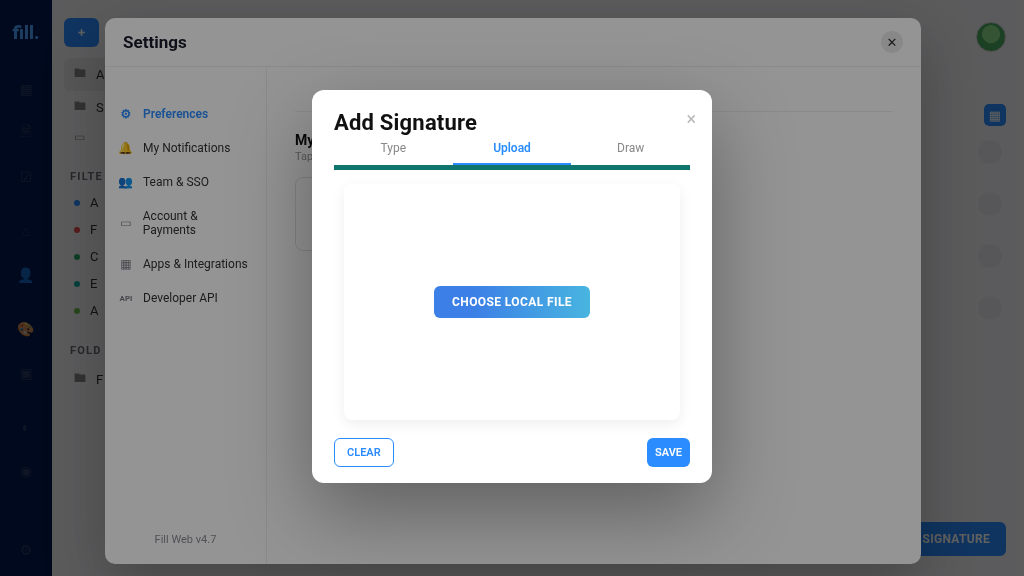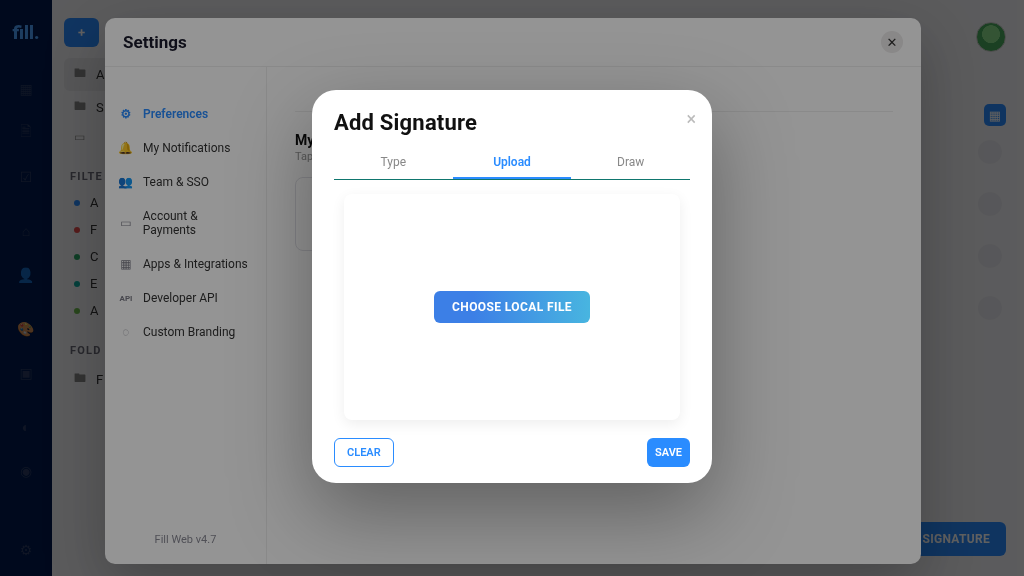--- a/index.html
+++ b/index.html
@@ -44,24 +44,24 @@
     .s-ver { margin-top:auto; text-align:center; padding:18px 0; color:#8a8a95; font-size:11px; }
     .s-main { flex:1; padding:24px 28px; position:relative; }
     .tabs-row { display:flex; gap:40px; color:#555; font-size:12px; border-bottom:1px solid #eee; padding-bottom:6px; margin-bottom:20px; }
     .tabs-row span{opacity:.6;}
     .mysig-h { font-size:14px; font-weight:700; color:#111; }
     .mysig-sub { font-size:11px; color:#999; margin-top:2px; }
     .slot { margin-top:14px; width:300px; height:74px; border:1px solid #e2e2e8; border-radius:8px; display:flex; align-items:center; padding:0 18px; color:#888; font-size:14px; }
 
     
     .dim2 { background:rgba(0,0,0,0.42); z-index:5; }
-    .sigm { position:absolute; left:312px; top:90px; width:400px; height:393px; background:#fff; border-radius:24px; z-index:6; padding:20px 22px 16px; box-shadow:0 30px 80px rgba(0,0,0,0.35); display:flex; flex-direction:column; }
+    .sigm { position:absolute; left:312px; top:90px; width:400px; height:393px; background:#fff; border-radius:12px; z-index:6; padding:20px 22px 16px; box-shadow:0 30px 80px rgba(0,0,0,0.35); display:flex; flex-direction:column; }
     .sigm h2 { font-size:22px; font-weight:700; letter-spacing:.2px; color:#111; }
     .sigm .x { position:absolute; right:16px; top:18px; color:#bbb; font-size:18px; cursor:pointer; }
-    .sig-tabs { margin-top:14px; display:flex; border-bottom:1px solid #0f766e; }
+    .sig-tabs { margin-top:0; display:flex; border-bottom:5px solid #0f766e; }
     .sig-tab { flex:1; text-align:center; font-size:12px; color:#888; padding:6px 0 8px; cursor:pointer; }
     .sig-tab.active { color:#2a8cff; font-weight:600; border-bottom:2px solid #2a8cff; }
     .drop { margin:14px 10px 0; flex:1; border-radius:8px; box-shadow:0 4px 14px rgba(0,0,0,0.07); display:flex; align-items:center; justify-content:center; background:#fff; }
     .choose { padding:9px 18px; border-radius:6px; color:#fff; font-size:12px; font-weight:700; letter-spacing:.4px; background:linear-gradient(90deg,#3c7fe6,#3c7fe6 25%,#48b5e0 100%); cursor:pointer; }
     .sig-actions { margin-top:18px; display:flex; justify-content:space-between; align-items:flex-end; }
     .btn-clear { border:1px solid #2a8cff; color:#2a8cff; background:#fff; font-size:11px; font-weight:600; padding:7px 12px; border-radius:6px; cursor:pointer; }
     .btn-save { background:#2a8cff; color:#fff; font-size:11px; font-weight:600; padding:8px 8px; border-radius:6px; cursor:pointer; }
   </style>
 </head>
 <body>
@@ -160,24 +160,20 @@
           <span>Account &amp; Payments</span>
         </div>
       <div class="s-item">
           <span class="s-ico">▦</span>
           <span>Apps &amp; Integrations</span>
         </div>
       <div class="s-item">
           <span class="s-ico" style="font-size:8px;font-weight:700;">API</span>
           <span>Developer API</span>
         </div>
-      <div class="s-item">
-          <span class="s-ico">◌</span>
-          <span>Custom Branding</span>
-        </div>
       <div class="s-ver">Fill Web v4.7</div>
     </div>
     <div class="s-main">
       <div class="tabs-row">
         <span>&nbsp;</span>
         <span>&nbsp;</span>
         <span>&nbsp;</span>
         <span>&nbsp;</span>
       </div>
       <div class="mysig-h">My S</div>

